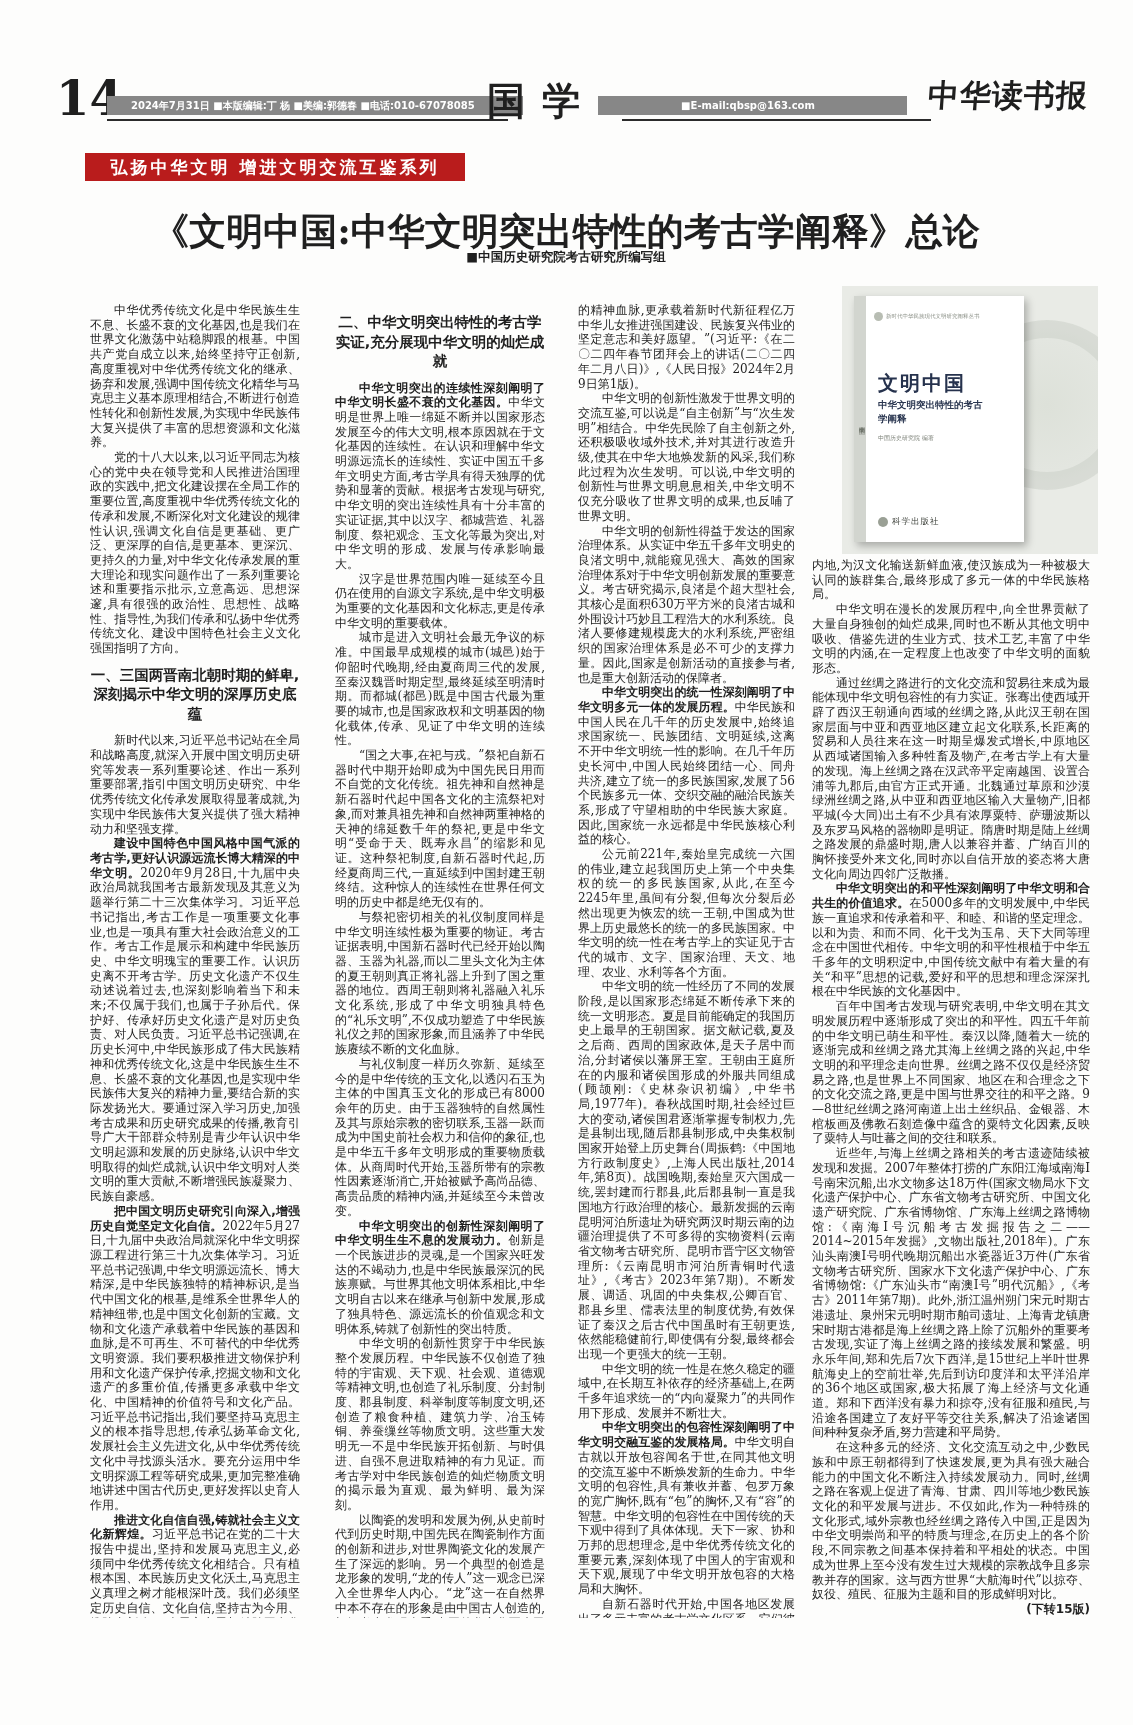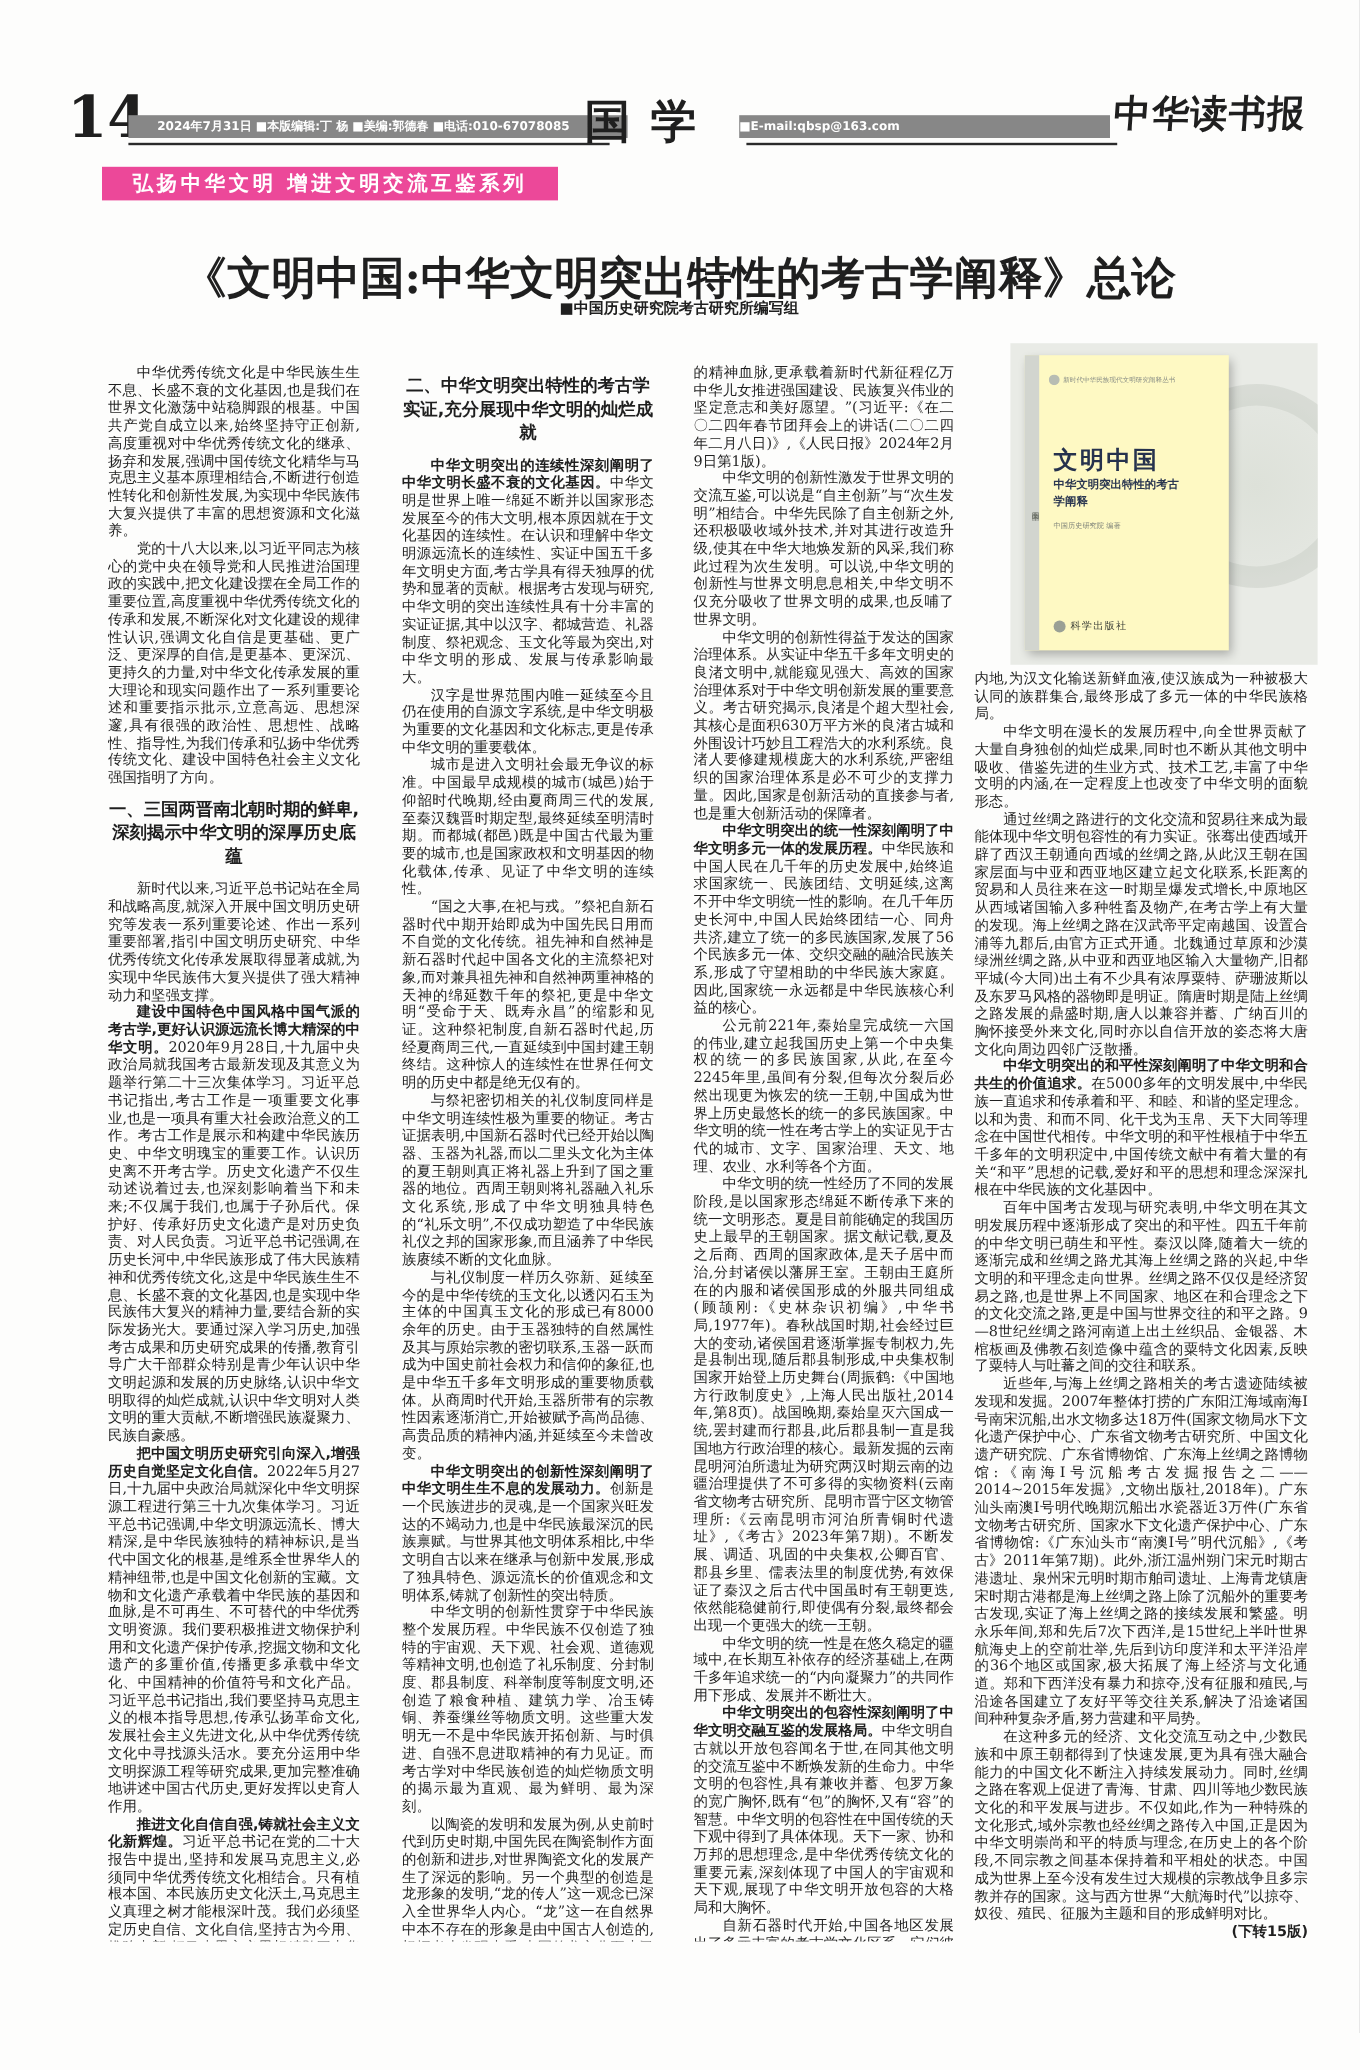--- a/index.html
+++ b/index.html
@@ -8,29 +8,29 @@
     background:#fdfdfc; color:#1f1f1f;
     font-family:"DejaVu Serif","Liberation Serif",serif;
     overflow:hidden;
   }
   
   .pagenum{position:absolute;left:56px;top:74px;font-size:48px;font-weight:bold;line-height:1;}
   .bar{position:absolute;top:96px;height:19px;background:#878787;color:#fff;
        font-family:"DejaVu Sans","Liberation Sans",sans-serif;font-size:10px;font-weight:bold;
        line-height:19px;white-space:nowrap;overflow:hidden;}
   .bar-left{left:107px;width:392px;padding-left:24px;}
-  .bar-right{left:616px;width:300px;text-align:left;padding-right:9px;}
+  .bar-right{left:598px;width:300px;text-align:center;padding-right:9px;}
   .rule{position:absolute;top:119px;border-top:2px solid #2b2b2b;}
   .rule-left{left:107px;width:401px;}
   .rule-right{left:622px;width:309px;}
   .section-title{position:absolute;left:487px;top:82px;font-size:38px;font-weight:bold;line-height:1;letter-spacing:2px;}
   .masthead{position:absolute;left:928px;top:80px;font-size:31px;font-weight:bold;line-height:1;
             transform:skewX(-4deg);letter-spacing:1px;}
   
-  .banner{position:absolute;left:85px;top:139px;width:380px;height:28px;background:#ec4899;
+  .banner{position:absolute;left:85px;top:153px;width:380px;height:28px;background:#b91c1c;
           color:#fff;font-family:"DejaVu Sans","Liberation Sans",sans-serif;font-size:17px;
           font-weight:bold;line-height:28px;text-align:center;letter-spacing:3px;}
   
   .headline{position:absolute;left:66px;top:184px;width:1000px;text-align:center;
             font-size:37px;font-weight:900;line-height:1.2;letter-spacing:0;}
   .byline{position:absolute;left:66px;top:249px;width:1000px;text-align:center;
           font-family:"DejaVu Sans","Liberation Sans",sans-serif;font-size:12.5px;font-weight:bold;}
   
   .cols{position:absolute;left:90px;top:303px;width:1008px;height:1315px;overflow:hidden;display:flex;}
   .col{flex:none;}
@@ -43,21 +43,21 @@
   .col p.cont{text-indent:0;}
   .col p b{font-family:"DejaVu Sans","Liberation Sans",sans-serif;font-weight:bold;}
   .col p b.tail{float:right;}
   .col h3{margin:10px 0 9px;font-family:"DejaVu Sans","Liberation Sans",sans-serif;
           font-size:14.5px;line-height:19.5px;text-align:center;font-weight:bold;}
   
   .photo{position:absolute;left:842px;top:286px;width:256px;height:268px;background:#e9ebe6;overflow:hidden;}
   .photo .disc{position:absolute;right:-34px;top:34px;width:170px;height:170px;border-radius:50%;
                background:radial-gradient(circle,#dde1d9 0%,#e3e6e0 55%,rgba(233,235,230,0) 75%);
                box-shadow:inset 0 0 0 18px rgba(190,196,185,.35);}
-  .book{position:absolute;left:12px;top:10px;width:170px;height:246px;background:#fef9c3;
+  .book{position:absolute;left:12px;top:10px;width:170px;height:246px;background:#ffffff;
         box-shadow:3px 4px 8px rgba(0,0,0,.28);}
   .book .spine{position:absolute;left:0;top:0;width:12px;height:100%;background:#d2d5cf;
                writing-mode:vertical-rl;font-size:6px;color:#6a6f66;text-align:center;
                letter-spacing:1px;padding-top:8px;box-sizing:border-box;}
   .book .series{position:absolute;left:20px;top:16px;width:142px;font-size:5.5px;color:#8a8f86;
                 white-space:nowrap;overflow:hidden;}
   .book .series .logo{display:inline-block;width:9px;height:9px;border-radius:50%;
                 background:#b8bdb3;vertical-align:middle;margin-right:3px;}
   .book .title{position:absolute;left:24px;top:74px;font-size:20px;font-weight:bold;
                color:#26324d;letter-spacing:2px;}

